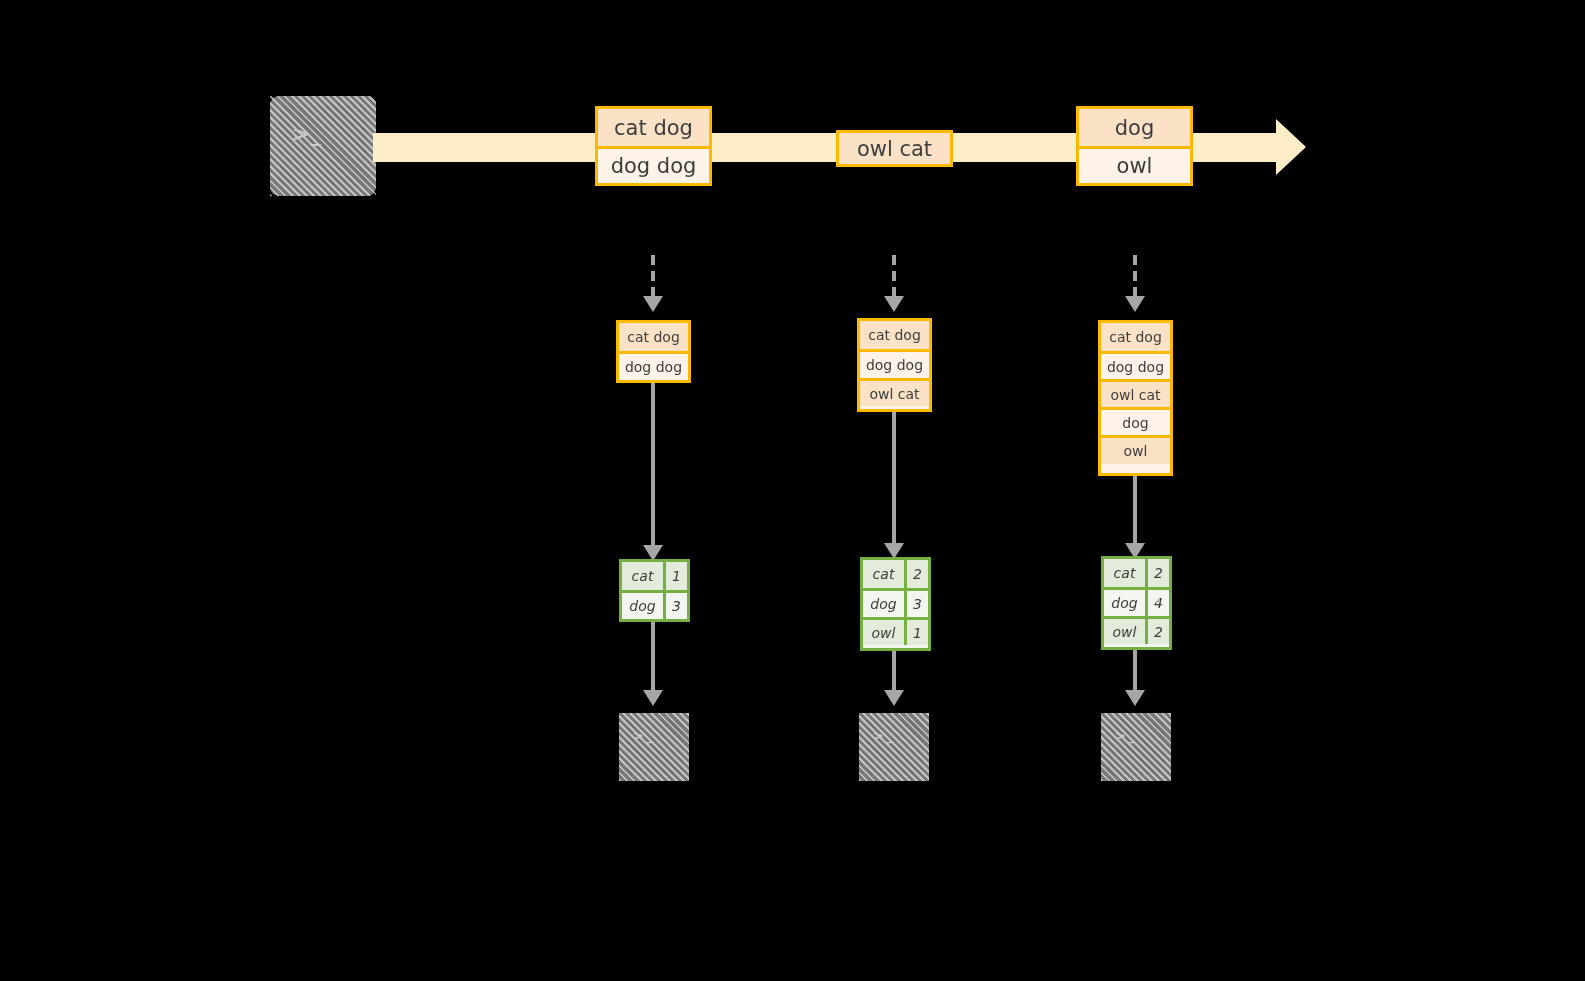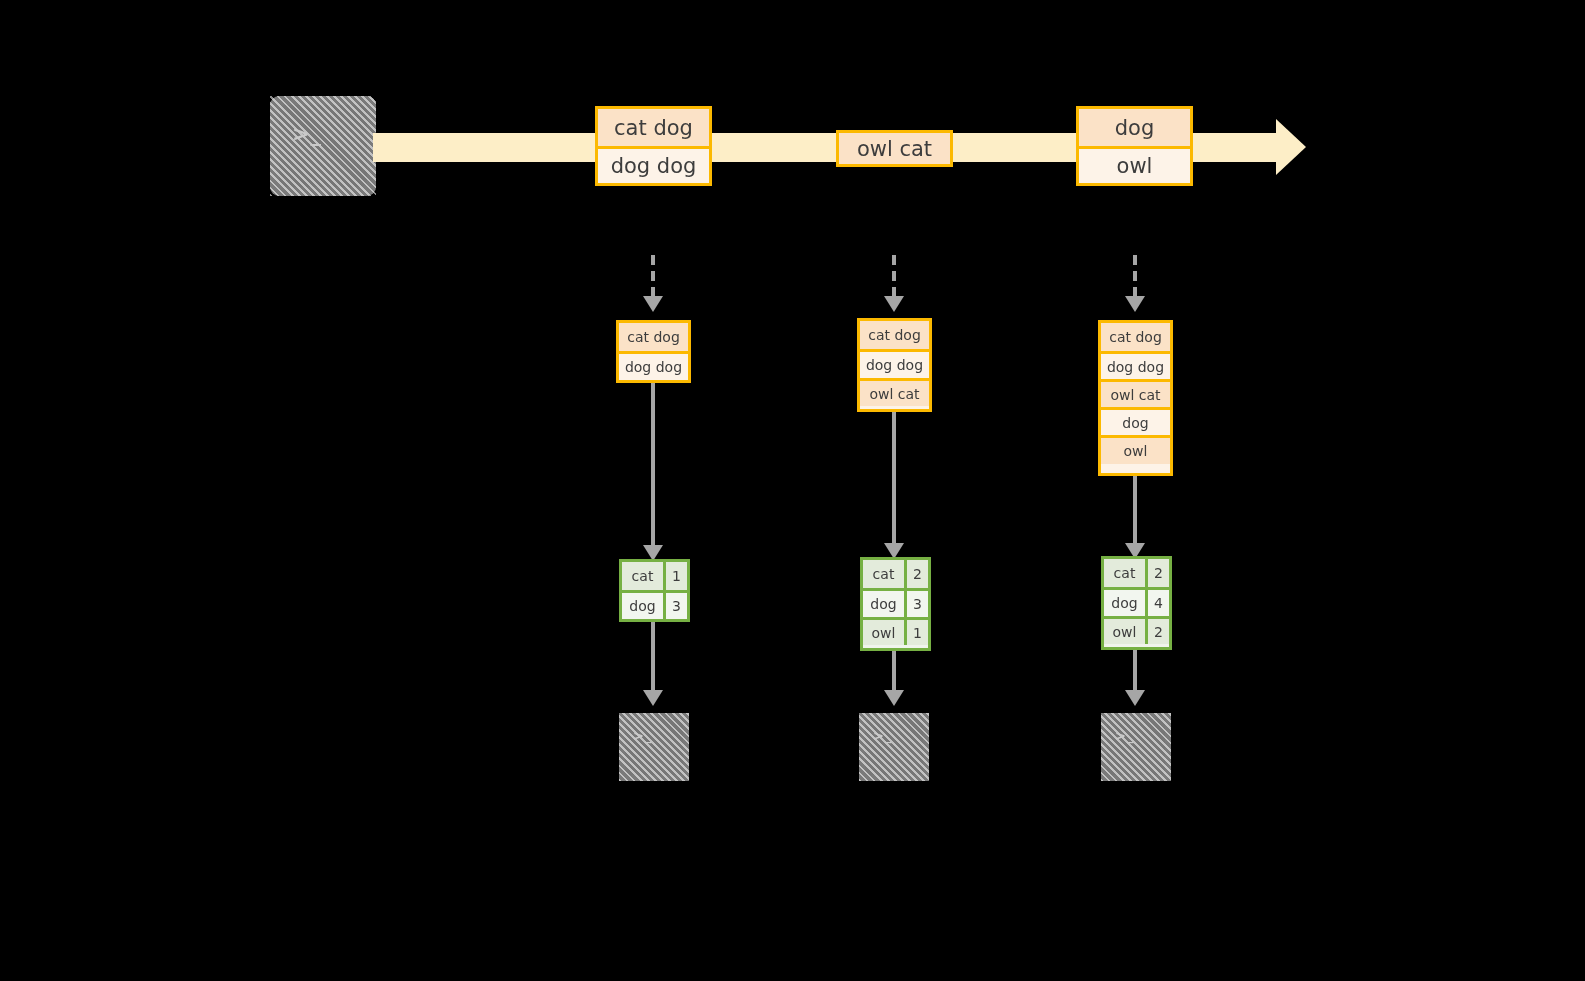--- a/index.html
+++ b/index.html
@@ -29,21 +29,21 @@
   
   .obox{border:3px solid #fcb900;background:#fdf3e8;}
   .orow{box-sizing:border-box;display:flex;align-items:center;justify-content:center;
     color:#3d3d3d;white-space:nowrap;}
   .orow.dark{background:#fbe2c7;}
   .orow.light{background:#fdf3e8;}
   .orow+.orow{border-top:3px solid #fcb900;}
 
   
   .gbox{border:3px solid #76b043;background:#f0f4ec;}
-  .grow{box-sizing:border-box;display:flex;color:#3d3d3d;white-space:nowrap;}
+  .grow{box-sizing:border-box;display:flex;color:#3d3d3d;white-space:nowrap;font-style:italic;}
   .grow+.grow{border-top:3px solid #76b043;}
   .gcell{box-sizing:border-box;display:flex;align-items:center;justify-content:center;}
   .gcell.word{border-right:3px solid #76b043;}
   .grow.dark .gcell{background:#e3ebdb;}
   .grow.light .gcell{background:#f2f6ef;}
 
   
   .vline{background:#a6a6a6;width:4px;}
   .vdash{width:4px;
     background-image:linear-gradient(#a6a6a6 60%,rgba(0,0,0,0) 0);

